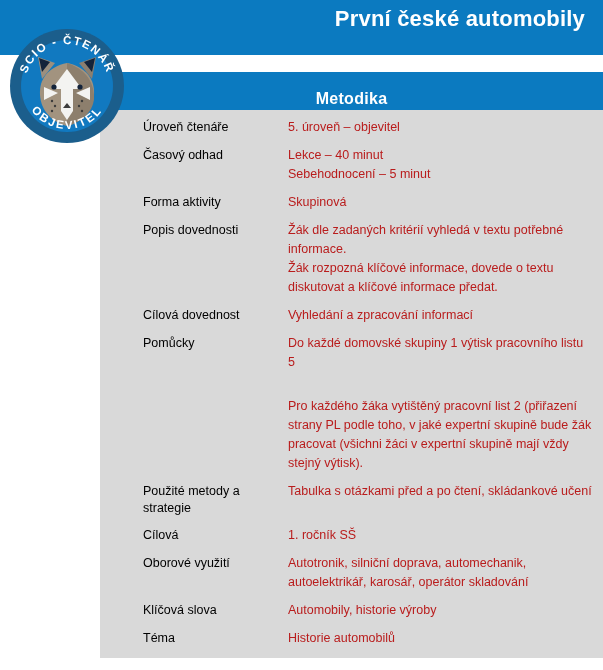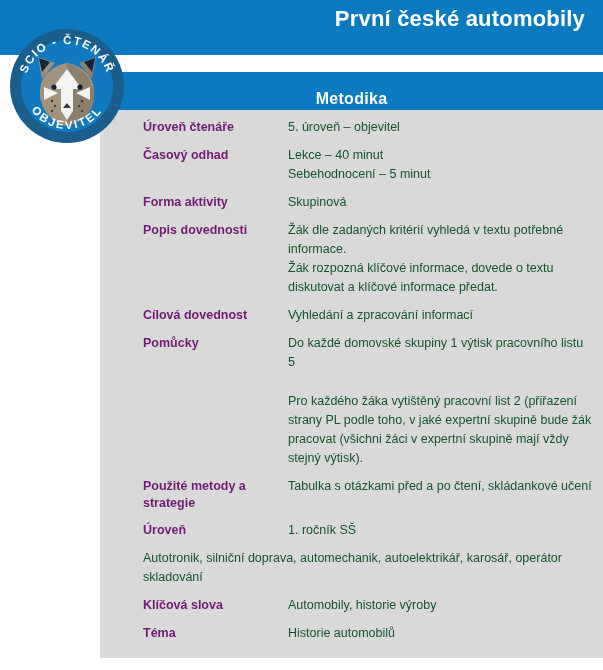--- a/index.html
+++ b/index.html
@@ -71,37 +71,37 @@
   }
 
   .row {
     display: flex;
     align-items: flex-start;
     padding: 0 10px 0 43px;
     margin-bottom: 9px;
   }
   .row-label {
     flex: 0 0 145px;
-    color: #701a75;
+    color: #000000;
     font-size: 12.5px;
-    font-weight: bold;
+    font-weight: normal;
     line-height: 17px;
     padding-top: 1px;
   }
   .row-value {
     flex: 1 1 auto;
-    color: #14532d;
+    color: #b91c1c;
     font-size: 12.5px;
     line-height: 19px;
   }
   .row-value p {
     margin: 0;
   }
   .row-value p + p.para-gap {
-    margin-top: 20px;
+    margin-top: 25px;
   }
 
   
   .logo {
     position: absolute;
     left: 8px;
     top: 27px;
     width: 118px;
     height: 118px;
     z-index: 5;
@@ -209,26 +209,27 @@
           <p class="para-gap">Pro každého žáka vytištěný pracovní list 2 (přiřazení strany PL podle toho, v jaké expertní skupině bude žák pracovat (všichni žáci v expertní skupině mají vždy stejný výtisk).</p>
         </div>
       </div>
       <div class="row">
         <div class="row-label">Použité metody a strategie</div>
         <div class="row-value">
           <p>Tabulka s otázkami před a po čtení, skládankové učení</p>
         </div>
       </div>
       <div class="row">
-        <div class="row-label">Úroveň</div>
+        <div class="row-label">Cílová</div>
         <div class="row-value">
           <p>1. ročník SŠ</p>
         </div>
       </div>
       <div class="row">
+        <div class="row-label">Oborové využití</div>
         <div class="row-value">
           <p>Autotronik, silniční doprava, automechanik, autoelektrikář, karosář, operátor skladování</p>
         </div>
       </div>
       <div class="row">
         <div class="row-label">Klíčová slova</div>
         <div class="row-value">
           <p>Automobily, historie výroby</p>
         </div>
       </div>

